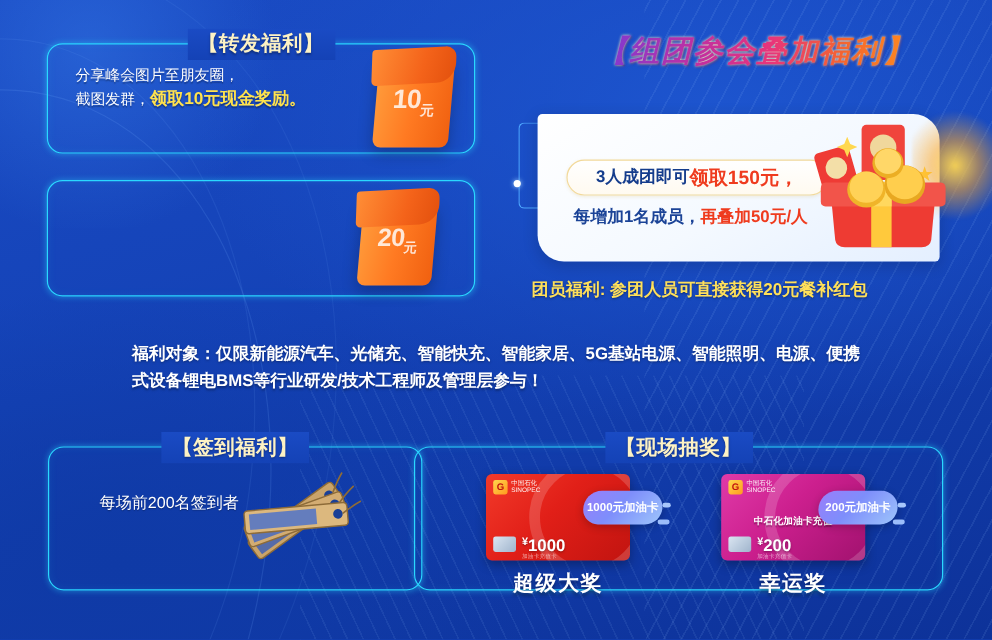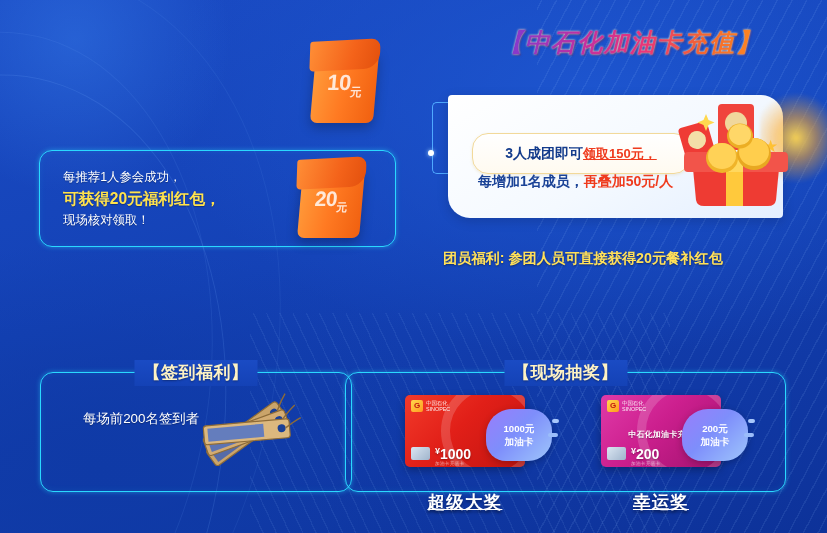--- a/index.html
+++ b/index.html
@@ -145,28 +145,28 @@
   #br-left{
     left:432px; top:102px; width:22px; height:72px;
     border-right:none; border-radius:5px 0 0 5px;
     border-color:#4fa9ff;
   }
   #br-dot{
     position:absolute; left:428px; top:150px; width:6px; height:6px;
     border-radius:50%; background:#ffffff; box-shadow:0 0 4px #9fd4ff;
   }
   #pill{
-    position:absolute; left:472px; top:133px; width:218px; height:41px;
+    position:absolute; left:472px; top:133px; width:218px; height:30px;
     border:1.7px solid #f2d99a; border-radius:16px;
     background:linear-gradient(180deg,#ffffff 0%,#fffaf0 100%);
     display:flex; align-items:center; justify-content:center;
     box-shadow:0 1px 3px rgba(200,160,60,.18);
   }
   #pill .p1{ color:#143c8c; font-size:14px; font-weight:bold; }
-  #pill .p2{ color:#ef3b1e; font-size:13px; font-weight:bold;text-decoration:underline; }
+  #pill .p2{ color:#ef3b1e; font-size:16px; font-weight:bold; }
   #sub-line{
     position:absolute; left:478px; top:172px; white-space:nowrap;
   }
   #sub-line .s1t{ color:#1b4397; font-size:14px; font-weight:bold; }
   #sub-line .s2t{ color:#ef3b1e; font-size:14px; font-weight:bold; }
   .spark{
     position:absolute; color:#ffc83d; font-size:13px; pointer-events:none;
   }
 
   
@@ -175,21 +175,20 @@
     position:absolute; left:760px; top:92px; width:80px; height:92px;
     background:radial-gradient(ellipse at 45% 50%,rgba(255,214,80,.95) 0%,rgba(255,170,40,.55) 32%,rgba(255,160,40,0) 70%);
     filter:blur(1.5px); z-index:2;
   }
 
   
   #member-line{
     position:absolute; left:443px; top:232px; white-space:nowrap;
     color:#ffe05a; font-size:14.2px; font-weight:bold;
     text-shadow:0 1px 2px rgba(0,0,0,.4);
-    margin-top:17px;
   }
 
   
   #eligibility{
     position:absolute; left:110px; top:283px; width:620px;
     color:#ffffff; font-size:14px; font-weight:bold; line-height:23px;
     text-align:left; text-shadow:0 1px 2px rgba(0,0,0,.35);
   }
 
   
@@ -242,80 +241,84 @@
   .gc-chip{
     position:absolute; left:6px; bottom:7px; width:19px;height:13px;
     border-radius:2px;
     background:linear-gradient(135deg,#dbe6f2,#9fb4cc);
   }
   .gc-sub{
     position:absolute; left:30px; bottom:1px;
     color:rgba(255,255,255,.6); font-size:4.6px; letter-spacing:.3px;
   }
   .bubble{
-    position:absolute; right:-2px; top:14px; width:66px; height:52px;
+    position:absolute; right:-2px; top:14px; width:66px; height:28px;
     background:linear-gradient(135deg,#9a7dfb 0%,#7e8efb 45%,#9ec6fb 100%);
     border-radius:26px 22px 24px 20px;
-    display:flex; flex-direction:column; align-items:center; justify-content:center;
+    display:flex; flex-direction:row; align-items:center; justify-content:center;
     color:#ffffff; font-size:9.6px; font-weight:bold; line-height:13px;
     box-shadow:0 2px 7px rgba(0,0,0,.24);
   }
   .bubble::after{
     content:""; position:absolute; right:-7px; top:10px;
     width:7px;height:4px;border-radius:2px;background:#a7c7fb;
   }
   .bubble::before{
     content:""; position:absolute; right:-6px; top:24px;
     width:10px;height:4px;border-radius:2px;background:#9bbdfa;
   }
   .prize-label{
-    margin-top:23px; color:#ffffff; font-size:17.5px; font-weight:bold;
-    letter-spacing:1.2px; text-shadow:0 2px 3px rgba(0,0,0,.4);text-decoration:underline;
+    margin-top:7px; color:#ffffff; font-size:17.5px; font-weight:bold;
+    letter-spacing:1.2px; text-shadow:0 2px 3px rgba(0,0,0,.4);
   }
 </style>
 </head>
 <body>
 
 <div id="poster">
 
   <div class="glow-tl"></div>
   <div class="bg-swoosh s1"></div>
   <div class="bg-swoosh s2"></div>
   <div class="bg-swoosh s3"></div>
   <div class="diag"></div>
   <div class="diag2"></div>
 
+  <div class="panel" id="card-forward">
+    <div class="panel-title">【转发福利】</div>
+    <div class="card-body">
+      <div class="ln">分享峰会图片至朋友圈，</div>
+      <div class="ln">
+        <span>截图发群，</span><span class="hl">领取10元现金奖励。</span>
+      </div>
+    </div>
+  </div>
 
   <div class="env" id="env10">
     <div class="body"></div>
     <div class="flap"></div>
     <div class="amt"><span>10</span><span class="yuan">元</span></div>
   </div>
 
   <div class="panel" id="card-refer">
-    <div class="card-body">
-      <div class="ln">每推荐1人参会成功，</div>
-      <div class="hl-big">可获得20元福利红包，</div>
-      <div class="ln">现场核对领取！</div>
-    </div>
   </div>
 
   <div class="env" id="env20b">
     <div class="body"></div>
     <div class="flap"></div>
     <div class="amt"><span>20</span><span class="yuan">元</span></div>
   </div>
   <div class="env" id="env20a">
     <div class="body"></div>
     <div class="flap"></div>
     <div class="amt"><span>20</span><span class="yuan">元</span></div>
   </div>
 
   <div id="headline">
-    <span class="txt">【中石化加油卡充值】</span>
+    <span class="txt">【组团参会叠加福利】</span>
   </div>
 
   <div class="bracket" id="br-left"></div>
   <div id="br-dot"></div>
 
   <div id="leader-panel"></div>
 
 
   <div id="pill">
     <span class="p1">3人成团即可</span>
@@ -351,20 +354,21 @@
       <ellipse cx="76" cy="58" rx="17" ry="16" fill="#e8a821"></ellipse>
       <ellipse cx="76" cy="56" rx="15" ry="14" fill="#ffce4d"></ellipse>
       <ellipse cx="62" cy="40" rx="13" ry="12.5" fill="#ecae24"></ellipse>
       <ellipse cx="62" cy="38.5" rx="11" ry="10.5" fill="#ffd768"></ellipse>
     </g>
     <path d="M28 18 l2.5 6 6 2.5 -6 2.5 -2.5 6 -2.5 -6 -6 -2.5 6 -2.5 Z" fill="#ffd84f"></path>
   </svg>
 
   <div id="member-line">团员福利: 参团人员可直接获得20元餐补红包</div>
 
+  <div id="eligibility">福利对象：仅限新能源汽车、光储充、智能快充、智能家居、5G基站电源、智能照明、电源、便携式设备锂电BMS等行业研发/技术工程师及管理层参与！</div>
 
   <div class="panel" id="card-signin">
     <div class="panel-title">【签到福利】</div>
     <div class="sbody">
       <div class="ln">每场前200名签到者</div>
     </div>
   </div>
 
   <svg id="bookmarks" viewBox="0 0 108 92">
     <g transform="rotate(-36 54 46)">

